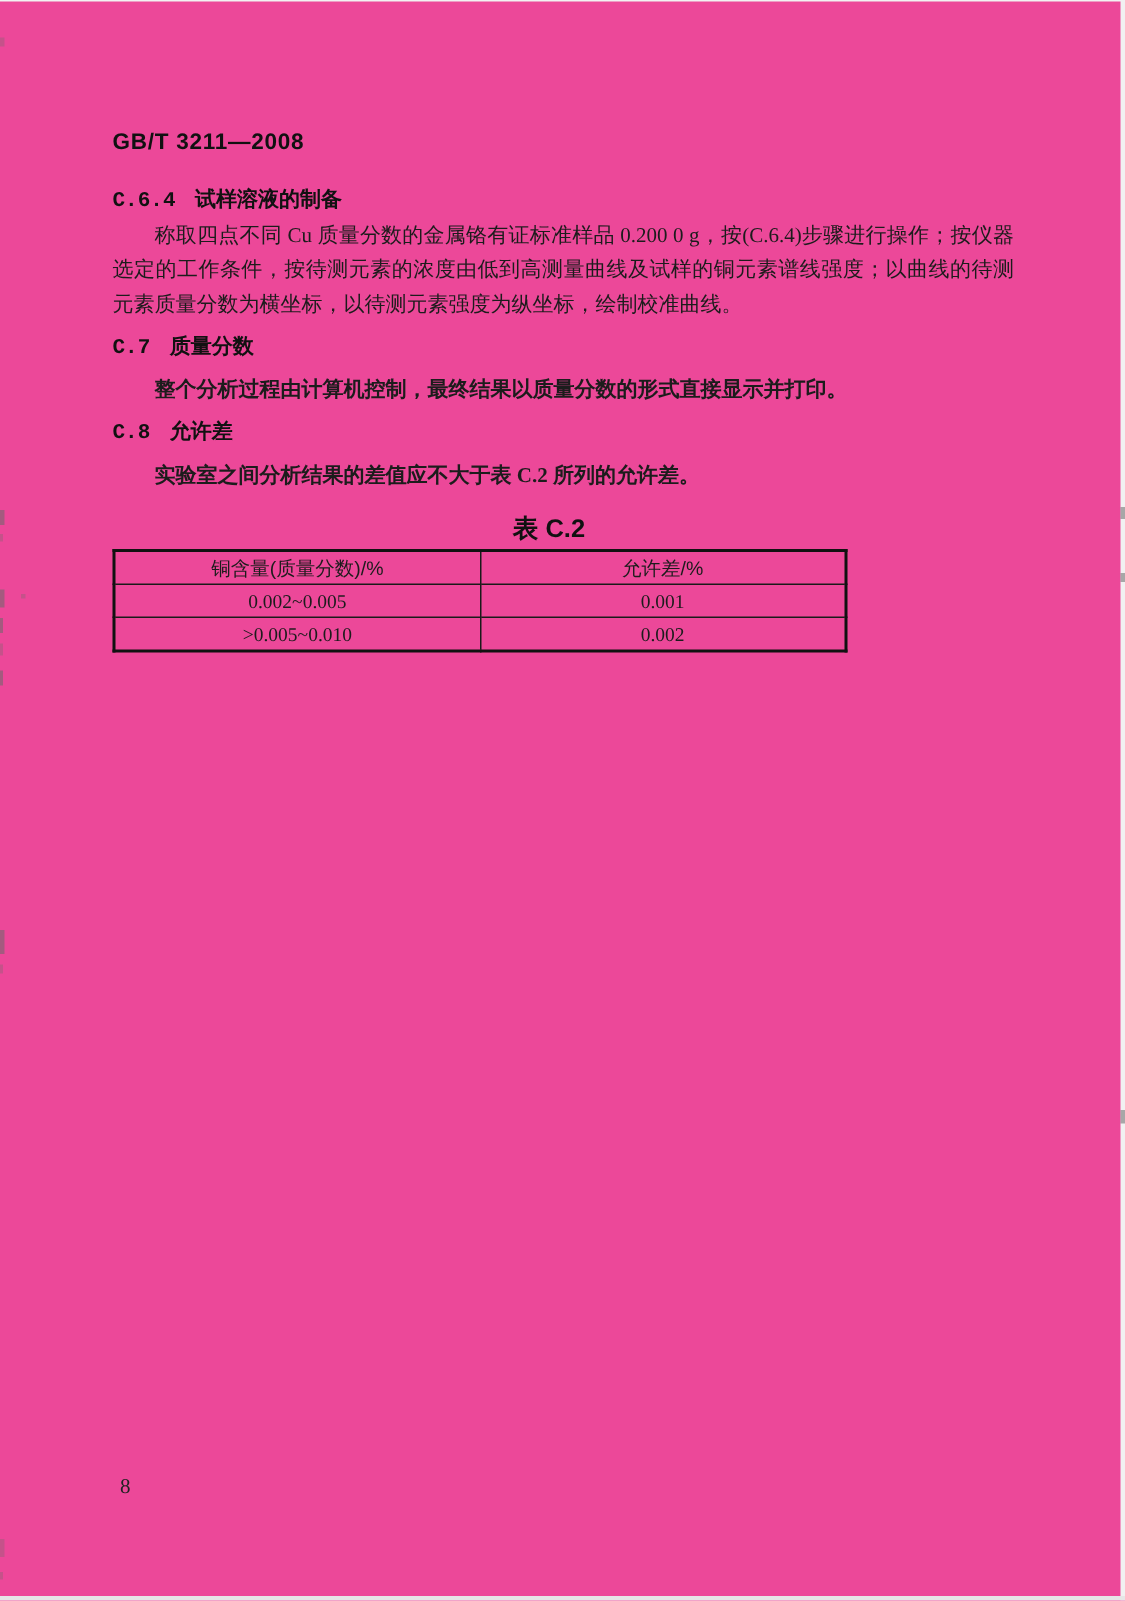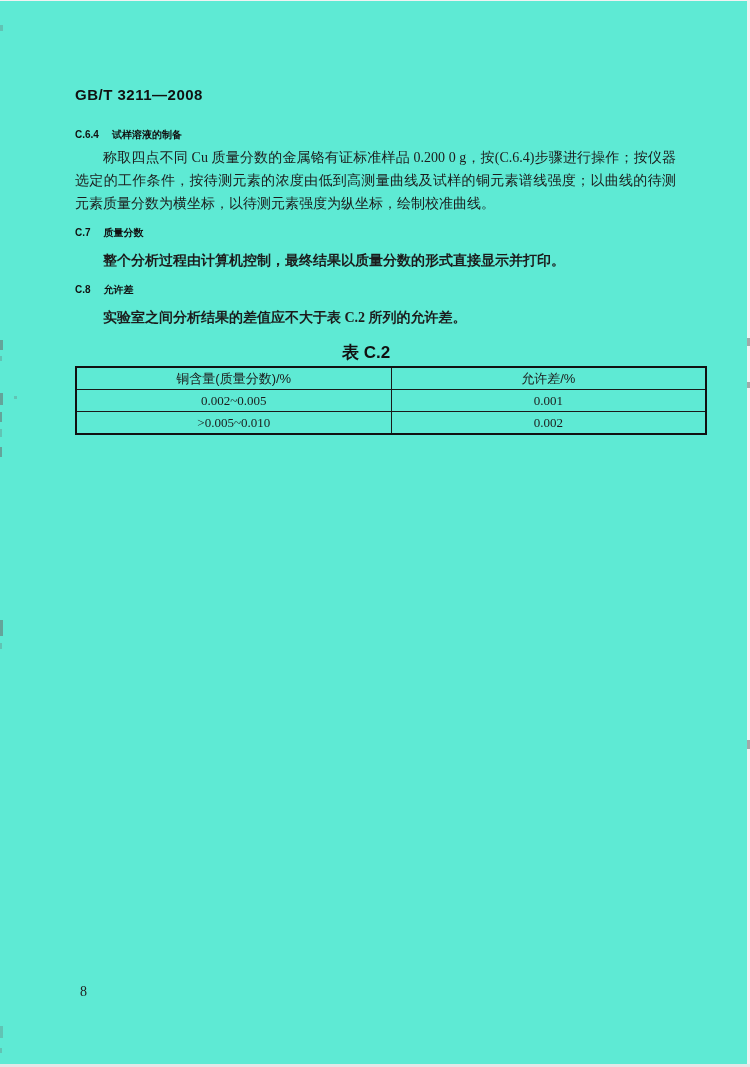--- a/index.html
+++ b/index.html
@@ -6,21 +6,21 @@
   body {
     width: 750px; height: 1067px;
     background: #ffffff;
     font-family: "Liberation Serif", "DejaVu Serif", serif;
     color: #1c1c1c;
     position: relative;
     overflow: hidden;
   }
   .page {
     position: absolute; inset: 0;
-    background: #5eead4;
+    background: #ec4899;
   }
   
   .edge-right  { position:absolute; top:0; right:0; width:3px; height:100%; background:#f1f1f1; }
   .edge-bottom { position:absolute; bottom:0; left:0; width:100%; height:3px; background:#e6e6e6; }
   .edge-top    { position:absolute; top:0; left:0; width:100%; height:1px; background:#f2f2f2; }
 
   .artifact { position:absolute; background:#6a6a6a; opacity:.55; }
   .artifact.light { opacity:.3; }
 
   .content {
@@ -30,23 +30,23 @@
   }
   .doc-header {
     font-family: "Liberation Sans", "DejaVu Sans", sans-serif;
     font-weight: bold;
     font-size: 15px;
     line-height: 16px;
     letter-spacing: .5px;
     color: #111;
   }
   .sec-heading {
-    font-family: Liberation Sans, sans-serif;
+    font-family: Liberation Mono, monospace;
     font-weight: bold;
-    font-size: 10px;
+    font-size: 14px;
     line-height: 23px;
     color: #111;
   }
   .sec-heading .num { margin-right: 13px; }
   .heading-first { margin-top: 20px; }
   .para {
     font-size: 14px;
     line-height: 23px;
     text-align: justify;
     text-indent: 2em;
@@ -61,21 +61,21 @@
     font-weight: bold;
     font-size: 17px;
     line-height: 18px;
     text-align: center;
     margin-top: 15px;
     width: 582px;
     color: #111;
   }
   table.allowance {
     margin-top: 4px;
-    width: 632px;
+    width: 490px;
     border-collapse: collapse;
     table-layout: fixed;
     font-size: 13px;
   }
   table.allowance th, table.allowance td {
     border: 1.5px solid #1a1a1a;
     text-align: center;
     font-weight: normal;
     height: 21px;
     padding: 0;

